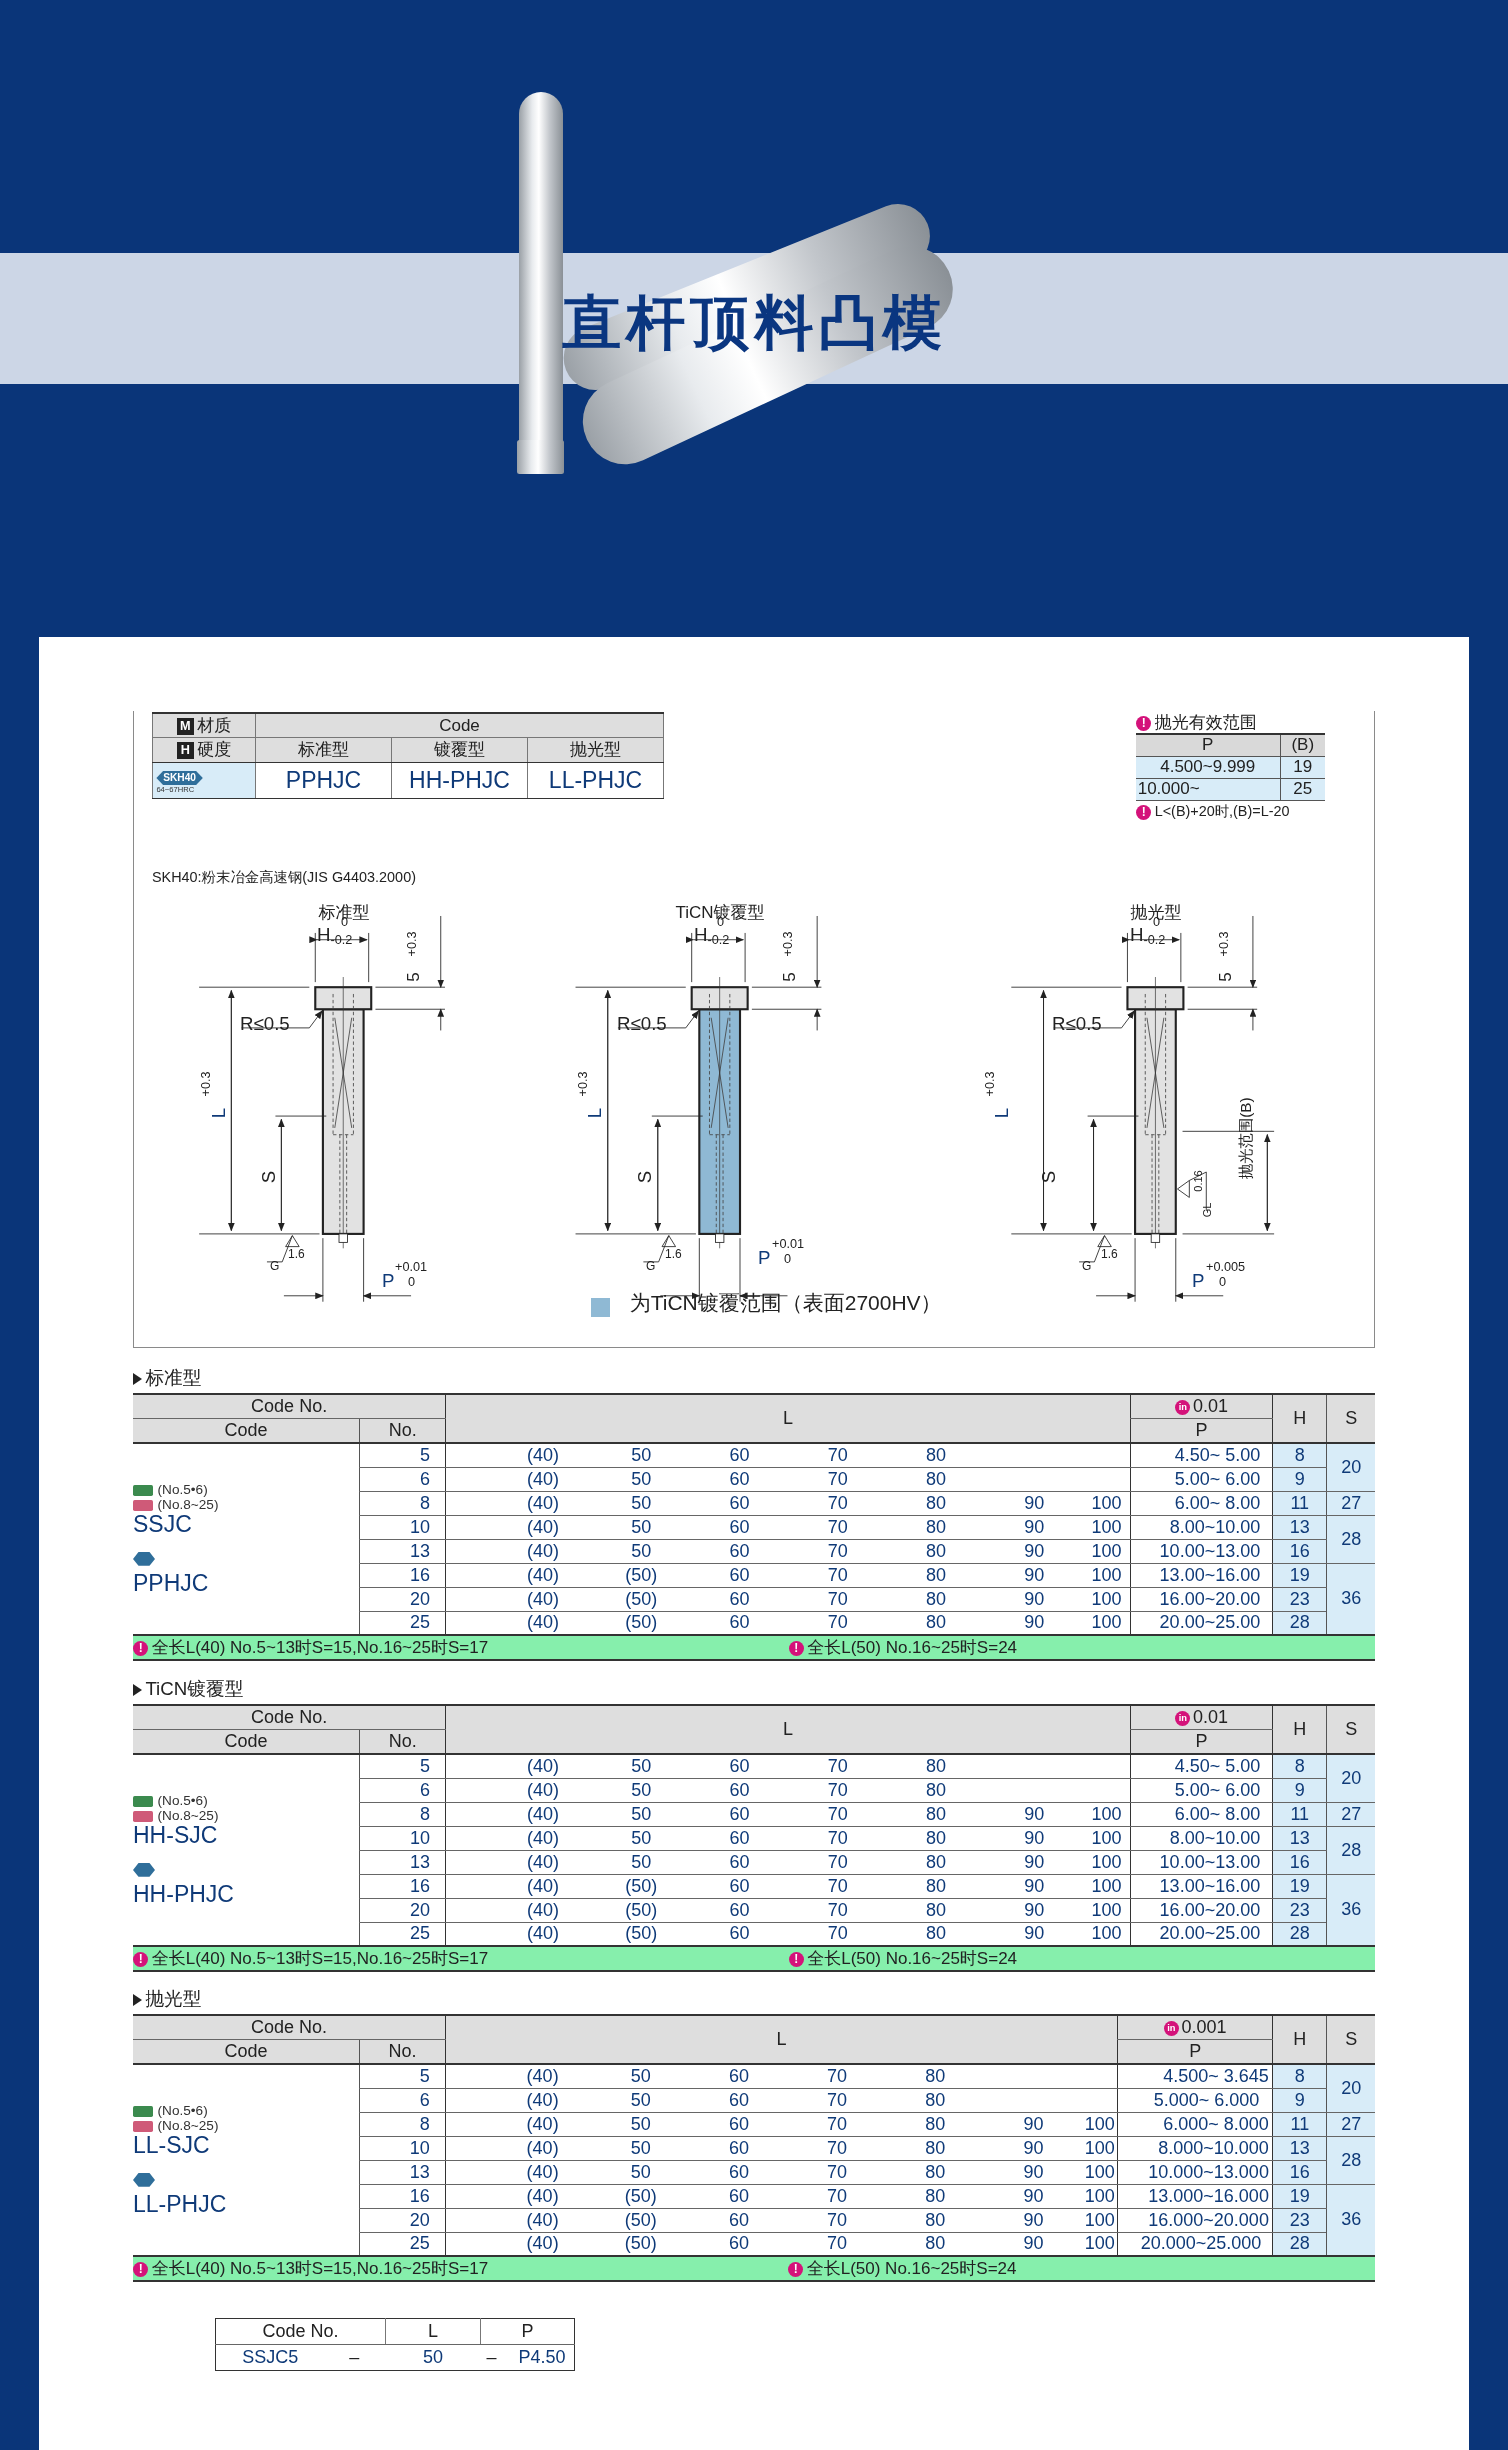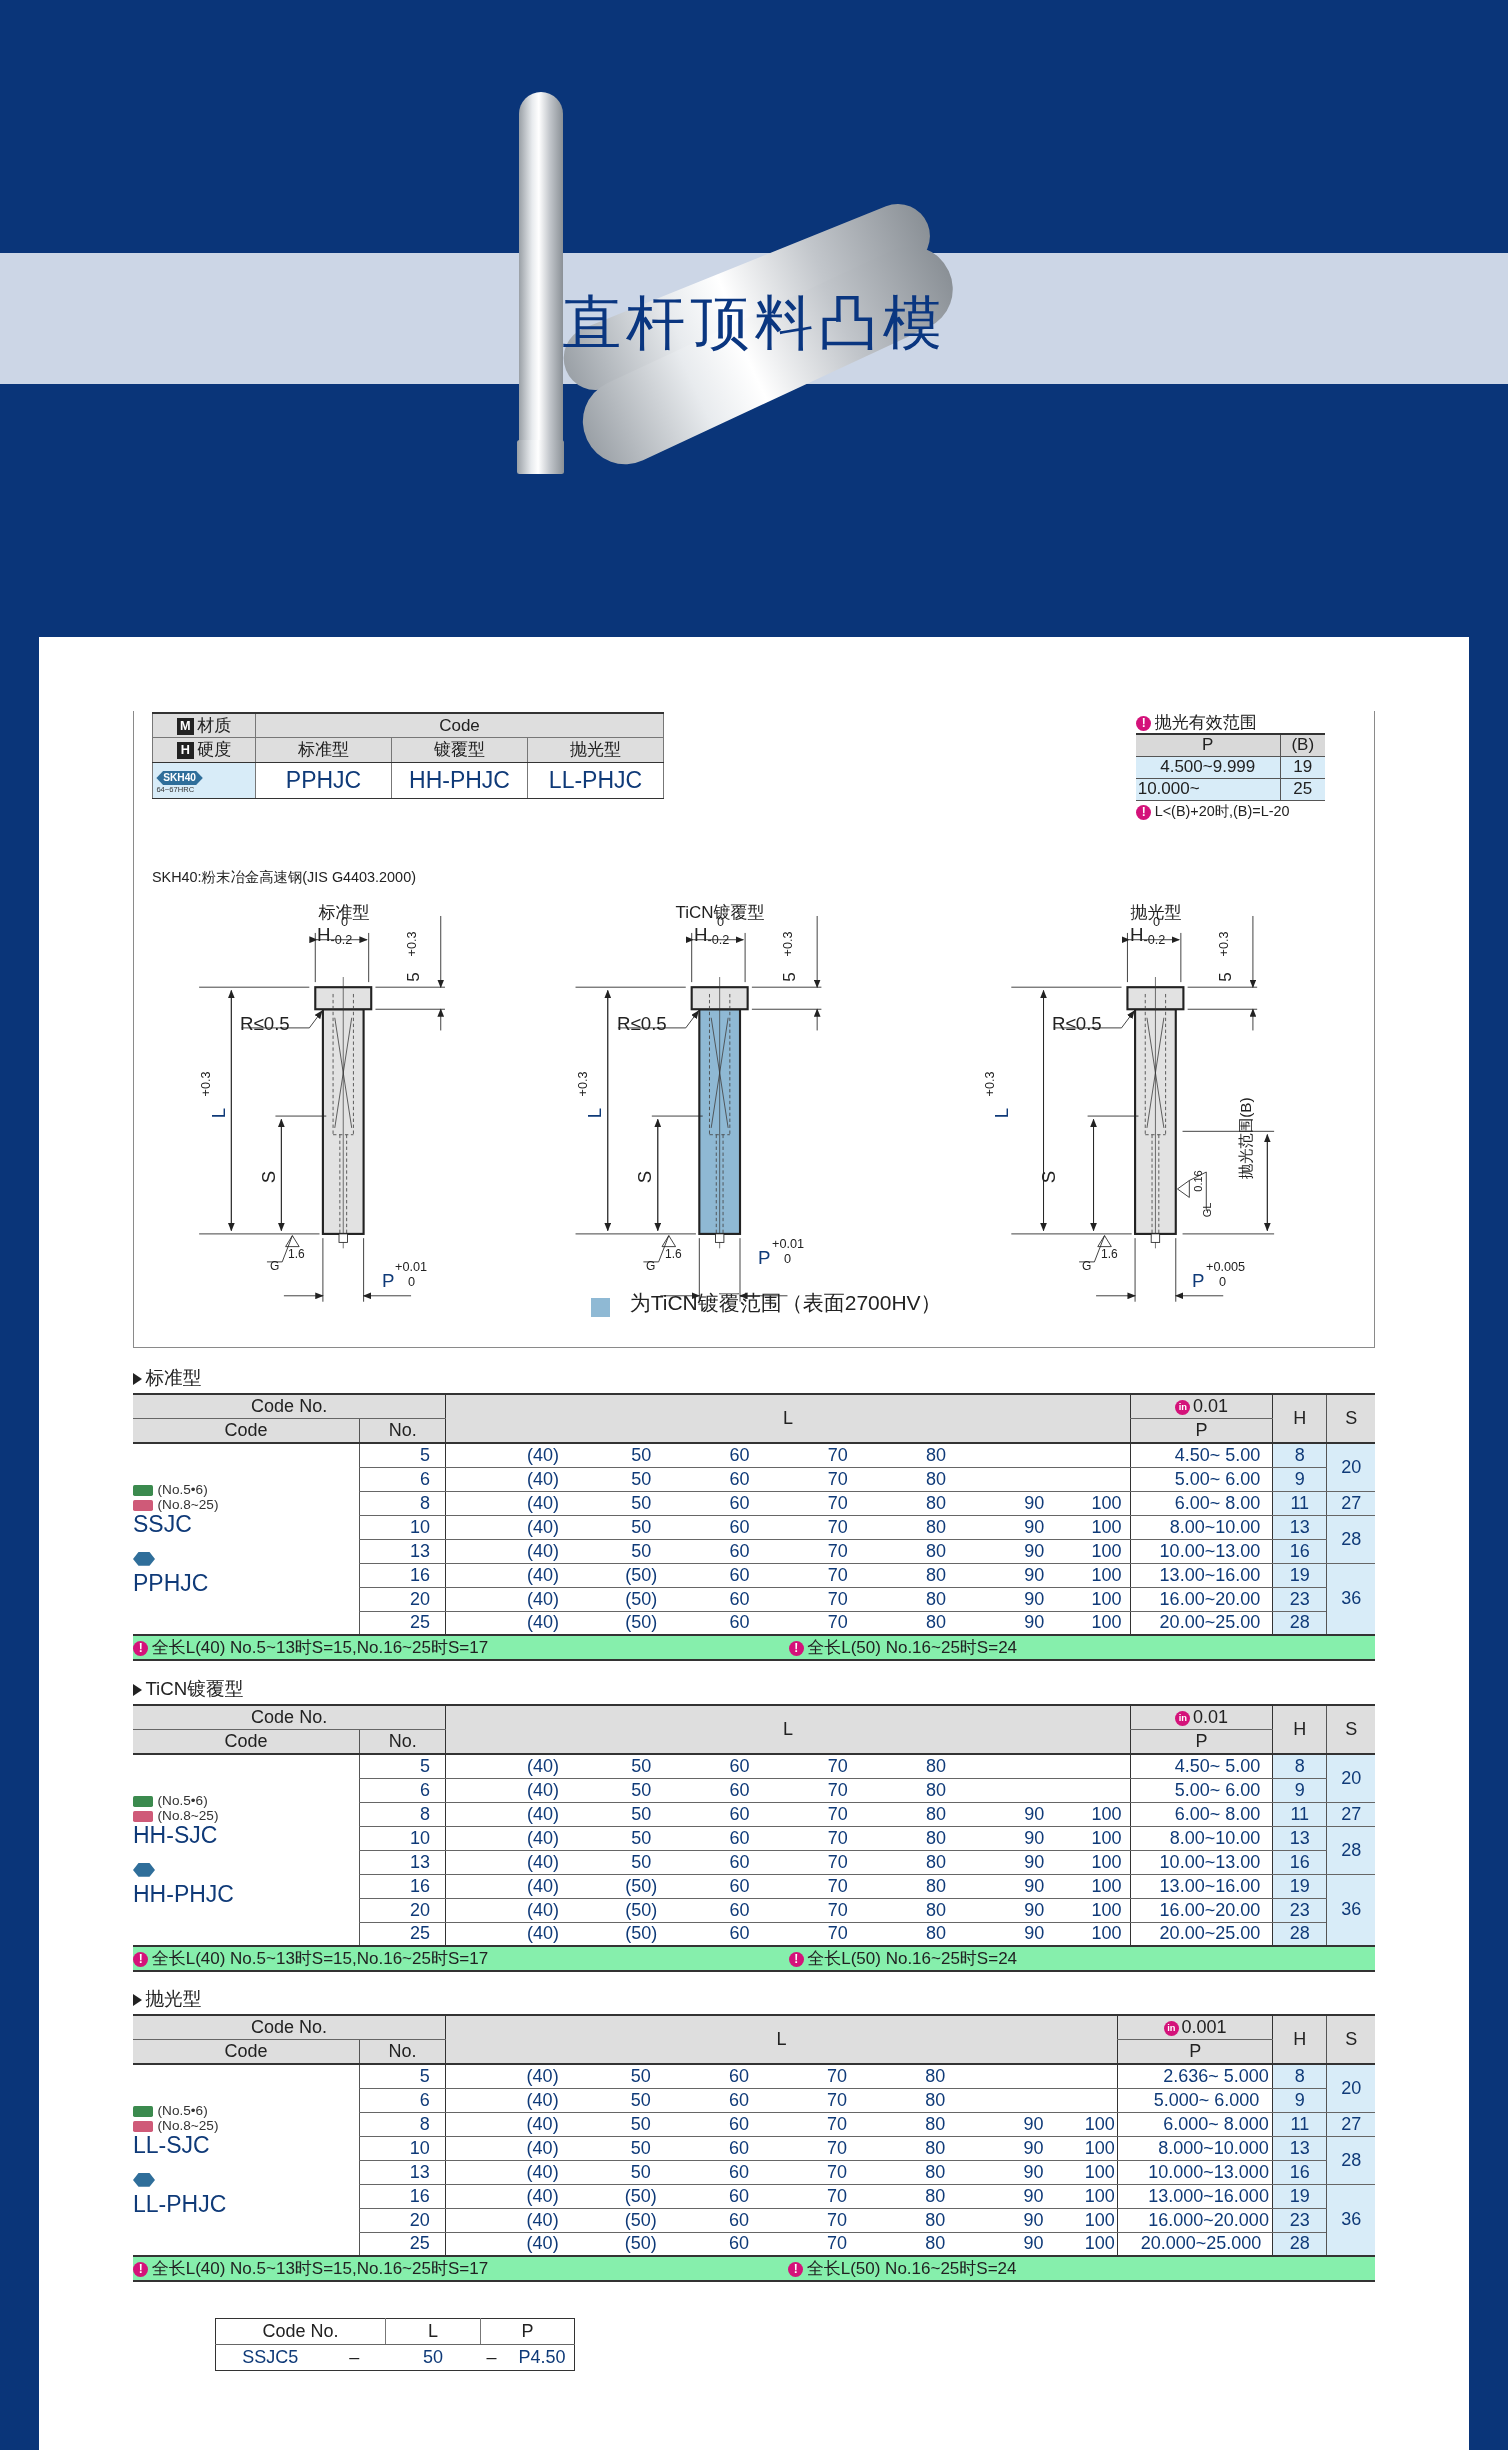--- a/index.html
+++ b/index.html
@@ -1,19 +1,19 @@
 <!DOCTYPE html>
 <html style="font-size:13.6px"><head>
 <meta charset="utf-8">
 <style>
 *{box-sizing:border-box;margin:0;padding:0}
 body{width:1509px;height:2450px;position:relative;background:#0a3579;font-family:"Liberation Sans","DejaVu Sans",sans-serif;color:#222;overflow:hidden}
 .abs{position:absolute}
 #banner{left:0;top:253px;width:1509px;height:131px;background:#ccd6e6}
-#title{left:0;top:284px;width:1509px;text-align:center;font-family:"DejaVu Sans",sans-serif;font-weight:normal;font-size:59px;color:#0a3680;letter-spacing:5.1px;z-index:3}
+#title{left:0;top:284px;width:1509px;text-align:center;font-family:"DejaVu Sans",sans-serif;font-weight:bold;font-size:59px;color:#0a3680;letter-spacing:5.1px;z-index:3}
 .pin{background:linear-gradient(90deg,#9aa0a6 0%,#e8ebee 30%,#ffffff 45%,#c2c6cb 70%,#8a9096 100%)}
 #panel{left:39px;top:637px;width:1430px;height:1813px;background:#fff}
 #frame{left:133px;top:711px;width:1242px;height:637px;border-left:1.7px solid #8a8a8a;border-right:1.7px solid #8a8a8a;border-bottom:1.7px solid #8a8a8a}
 table{border-collapse:collapse}
 .mat{left:152px;top:712px;width:512px;font-size:18px}
 .mat td,.mat th{border:0.8px solid #777;text-align:center;font-weight:normal}
 .mat thead th{background:#dedede;height:24.6px;font-size:17px}
 .mat .codeval{color:#0f3a78;font-size:23px}
 .mat .lc{background:#d8ecf8;text-align:left;padding-left:3.4px}
 .blk{display:inline-block;width:17px;height:17px;background:#222;color:#fff;font-size:12.7px;line-height:17px;text-align:center;font-weight:bold;vertical-align:middle;margin-right:3.4px}
@@ -630,21 +630,21 @@
     </td>
         <td class="vl" style="text-align:right;padding-right:15.3px">5</td>
         <td class="vlb"></td>
         <td>(40)</td>
         <td>50</td>
         <td>60</td>
         <td>70</td>
         <td>80</td>
         <td></td>
         <td></td>
-        <td class="vlb prng" style="padding-right:3.4px">2.636~  5.000</td>
+        <td class="vlb prng" style="padding-right:3.4px">4.500~  3.645</td>
         <td class="vlb hcol">8</td>
         <td rowspan="2" class="vl scol">20</td>
       </tr>
   <tr>
         <td class="vl" style="text-align:right;padding-right:15.3px">6</td>
         <td class="vlb"></td>
         <td>(40)</td>
         <td>50</td>
         <td>60</td>
         <td>70</td>

